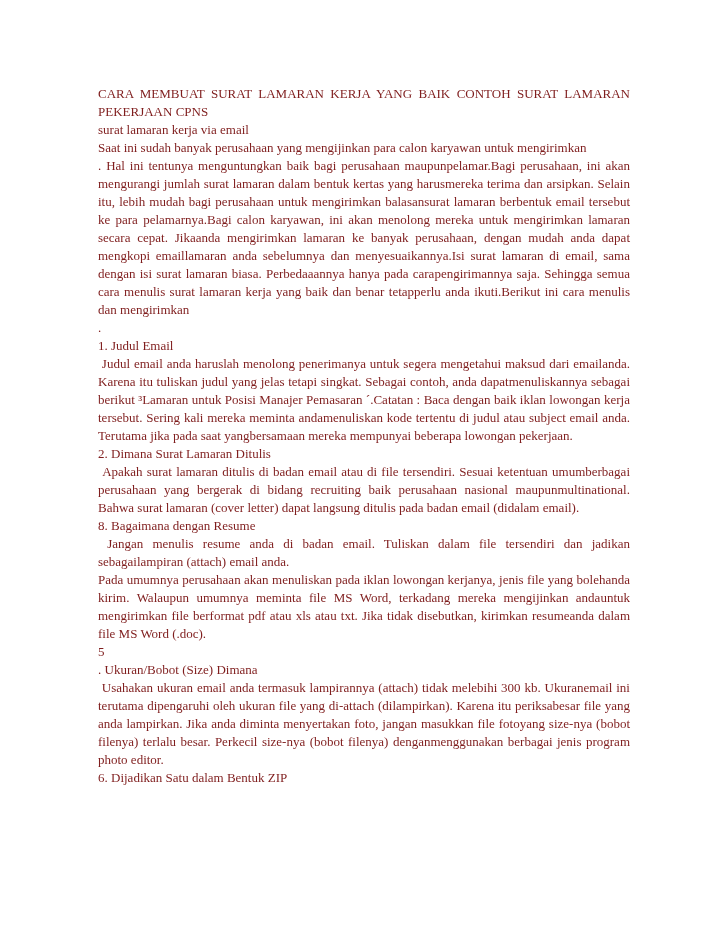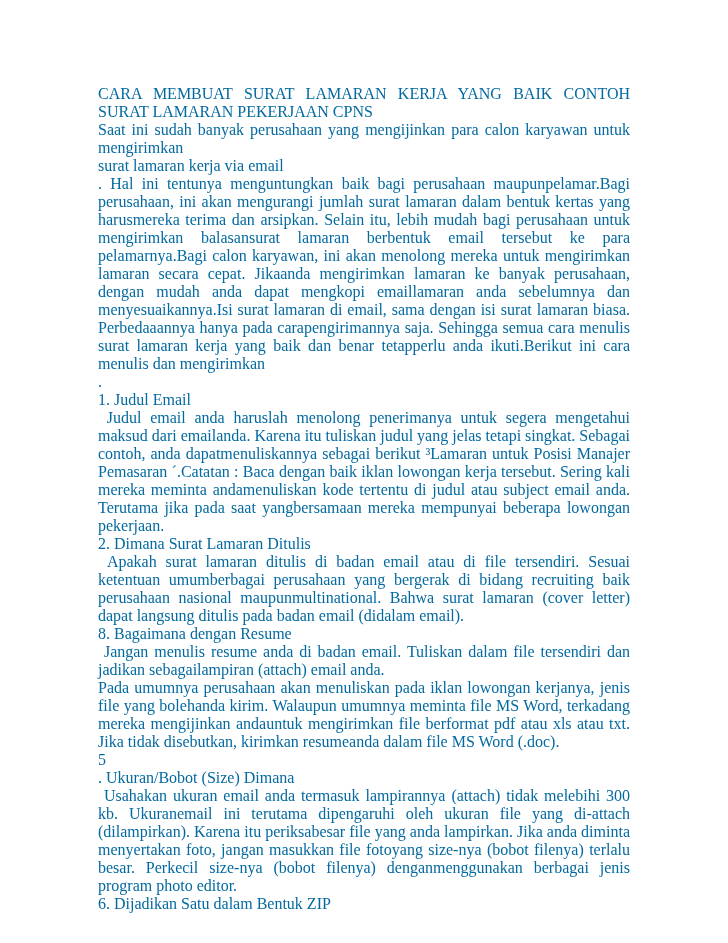--- a/index.html
+++ b/index.html
@@ -11,39 +11,39 @@
     position: relative;
     width: 728px;
     height: 943px;
     background: #ffffff;
     overflow: hidden;
     box-sizing: border-box;
     padding: 85px 98px 0 98px;
   }
   .doc {
     width: 532px;
-    color: #0369a1;
+    color: #7f1d1d;
     font-family: "Liberation Serif", "DejaVu Serif", serif;
-    font-size: 16px;
+    font-size: 13px;
     line-height: 18px;
   }
   .block {
     margin: 0;
     text-align: justify;
   }
   .block.title { text-transform: none; }
 </style>
 </head>
 <body>
 
 <div class="page">
   <div class="doc">
     <p class="block title">CARA MEMBUAT SURAT LAMARAN KERJA YANG BAIK CONTOH SURAT LAMARAN PEKERJAAN CPNS</p>
+    <p class="block">surat lamaran kerja via email</p>
     <p class="block">Saat ini sudah banyak perusahaan yang mengijinkan para calon karyawan untuk mengirimkan</p>
-    <p class="block">surat lamaran kerja via email</p>
     <p class="block">. Hal ini tentunya menguntungkan baik bagi perusahaan maupunpelamar.Bagi perusahaan, ini akan mengurangi jumlah surat lamaran dalam bentuk kertas yang harusmereka terima dan arsipkan. Selain itu, lebih mudah bagi perusahaan untuk mengirimkan balasansurat lamaran berbentuk email tersebut ke para pelamarnya.Bagi calon karyawan, ini akan menolong mereka untuk mengirimkan lamaran secara cepat. Jikaanda mengirimkan lamaran ke banyak perusahaan, dengan mudah anda dapat mengkopi emaillamaran anda sebelumnya dan menyesuaikannya.Isi surat lamaran di email, sama dengan isi surat lamaran biasa. Perbedaaannya hanya pada carapengirimannya saja. Sehingga semua cara menulis surat lamaran kerja yang baik dan benar tetapperlu anda ikuti.Berikut ini cara menulis dan mengirimkan</p>
     <p class="block">.</p>
     <p class="block">1. Judul Email</p>
     <p class="block">&nbsp;Judul email anda haruslah menolong penerimanya untuk segera mengetahui maksud dari emailanda. Karena itu tuliskan judul yang jelas tetapi singkat. Sebagai contoh, anda dapatmenuliskannya sebagai berikut ³Lamaran untuk Posisi Manajer Pemasaran ´.Catatan : Baca dengan baik iklan lowongan kerja tersebut. Sering kali mereka meminta andamenuliskan kode tertentu di judul atau subject email anda. Terutama jika pada saat yangbersamaan mereka mempunyai beberapa lowongan pekerjaan.</p>
     <p class="block">2. Dimana Surat Lamaran Ditulis</p>
     <p class="block">&nbsp;Apakah surat lamaran ditulis di badan email atau di file tersendiri. Sesuai ketentuan umumberbagai perusahaan yang bergerak di bidang recruiting baik perusahaan nasional maupunmultinational. Bahwa surat lamaran (cover letter) dapat langsung ditulis pada badan email (didalam email).</p>
     <p class="block">8. Bagaimana dengan Resume</p>
     <p class="block">&nbsp;Jangan menulis resume anda di badan email. Tuliskan dalam file tersendiri dan jadikan sebagailampiran (attach) email anda.</p>
     <p class="block">Pada umumnya perusahaan akan menuliskan pada iklan lowongan kerjanya, jenis file yang bolehanda kirim. Walaupun umumnya meminta file MS Word, terkadang mereka mengijinkan andauntuk mengirimkan file berformat pdf atau xls atau txt. Jika tidak disebutkan, kirimkan resumeanda dalam file MS Word (.doc).</p>
     <p class="block">5</p>

